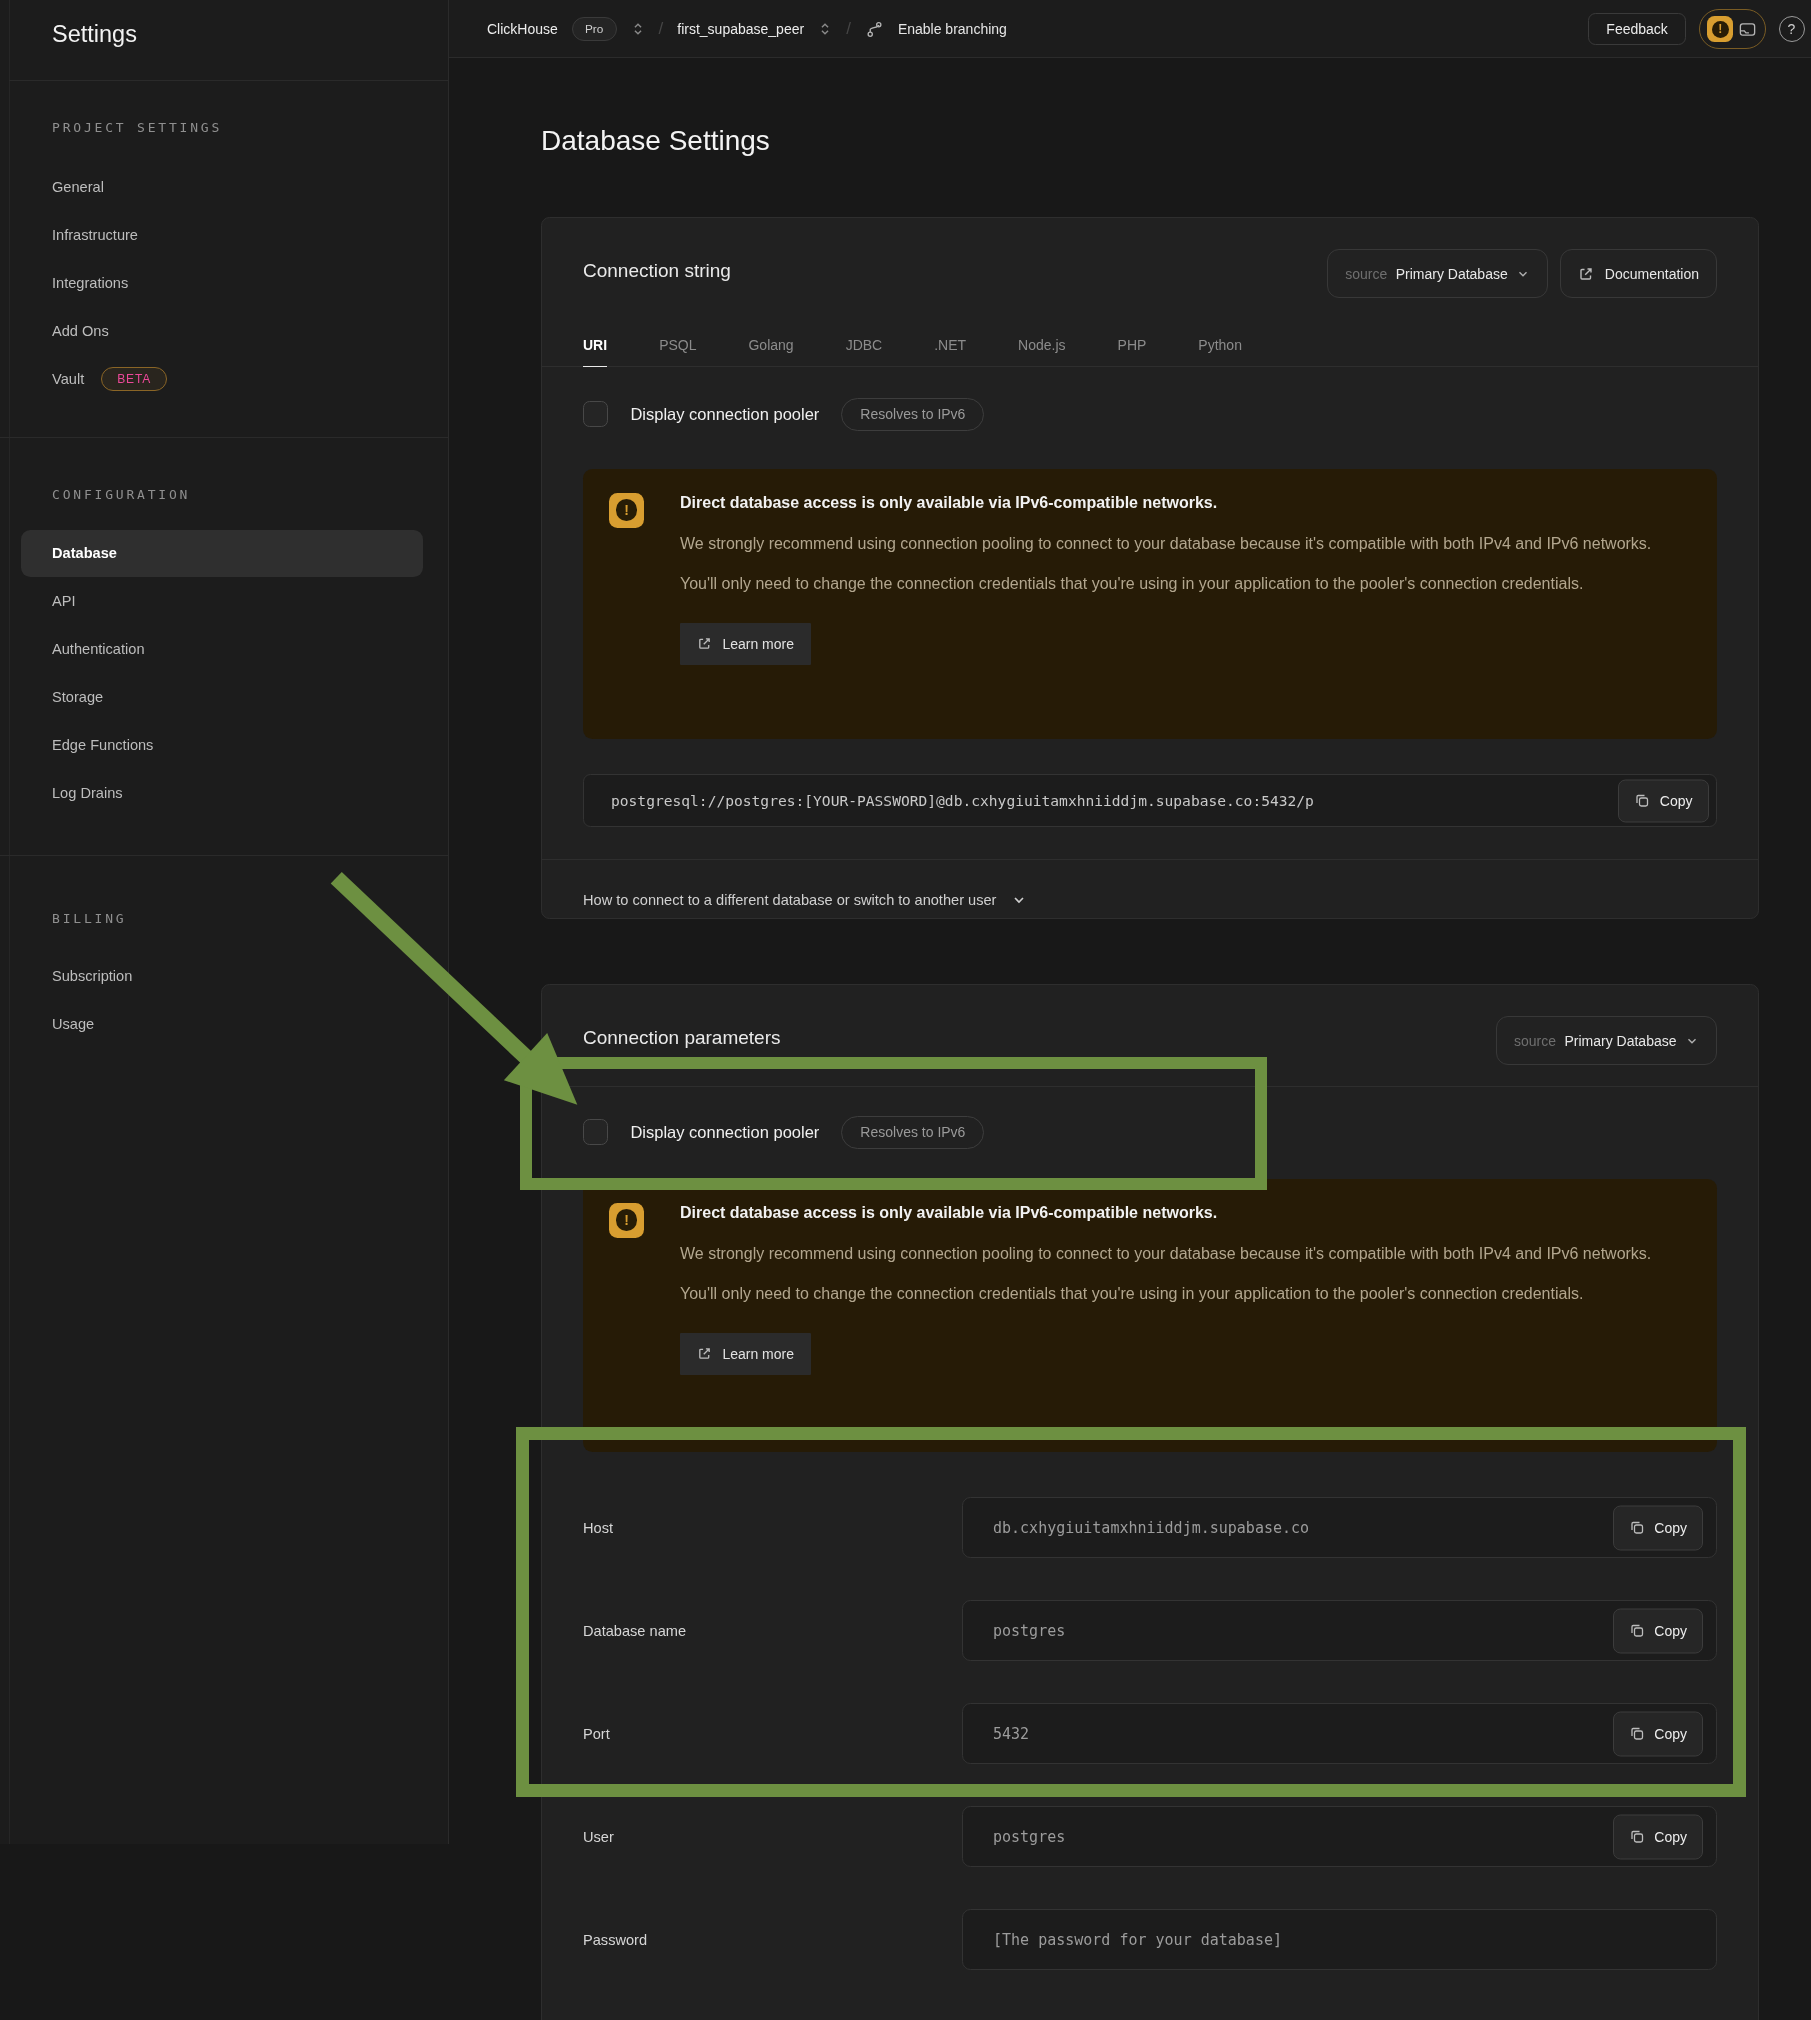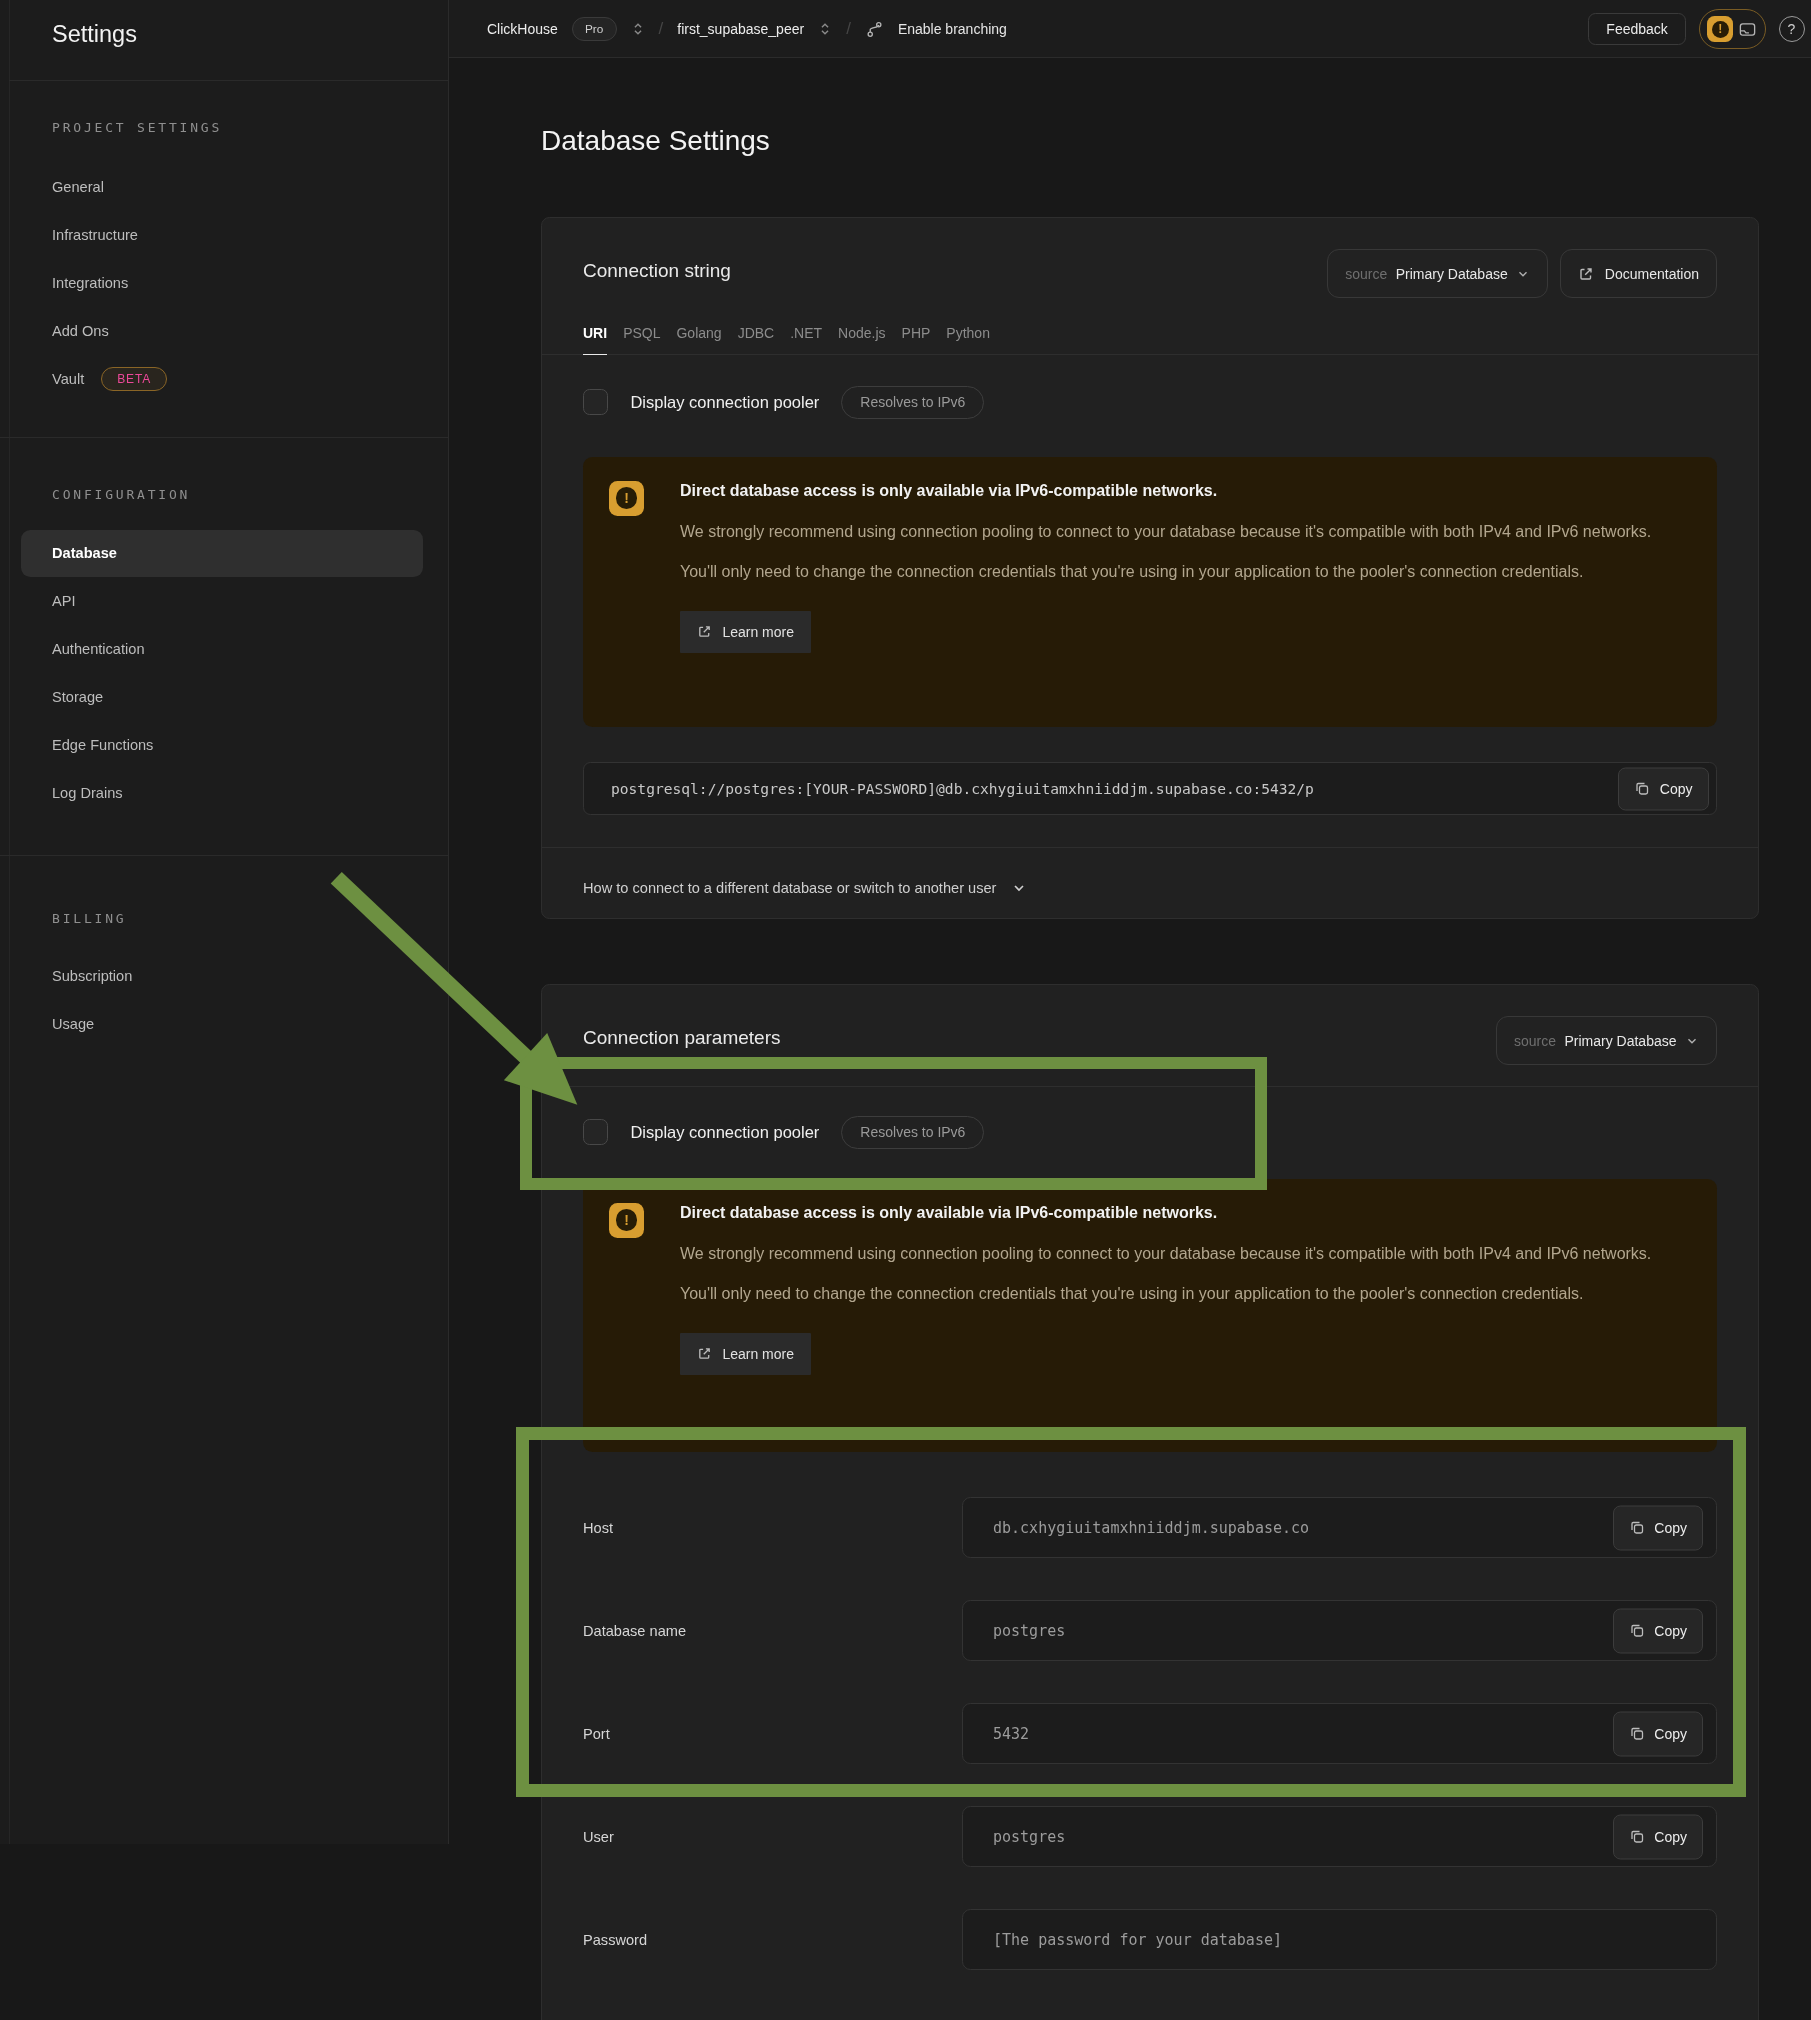--- a/index.html
+++ b/index.html
@@ -58,21 +58,21 @@
 
   .card-header{display:flex;justify-content:space-between;align-items:flex-start;padding:31px 41px 0;}
   .card-title{font-size:19px;font-weight:500;color:#eaeaea;padding-top:11.3px;}
   .hdr-actions{display:flex;gap:11.3px;}
   .select-btn,.doc-btn{display:flex;align-items:center;gap:8.5px;height:47px;padding:0 17px;
         border:0.9px solid #383838;border-radius:12px;background:#222222;font-size:14px;}
   .src-label{color:#6f6f6f;}
   .src-value{color:#e8e8e8;}
   .doc-btn{gap:11.3px;color:#e8e8e8;}
 
-  .tabs{display:flex;gap:16px;padding:0 41px;margin-top:27px;border-bottom:0.9px solid #2e2e2e;}
+  .tabs{display:flex;gap:52px;padding:0 41px;margin-top:39px;border-bottom:0.9px solid #2e2e2e;}
   .tab{font-size:14px;color:#8c8c8c;padding-bottom:13px;}
   .tab.active{color:#ffffff;font-weight:600;border-bottom:1.9px solid #eaeaea;margin-bottom:-0.9px;}
 
   .pooler-row{display:flex;align-items:center;gap:22px;margin:30px 41px 0;height:34px;}
   .card2 .pooler-row{margin-top:28px;}
   .checkbox{width:25.4px;height:25.4px;border-radius:6.6px;border:0.9px solid #484848;background:#252525;
             box-sizing:border-box;}
   .pooler-label{font-size:16.5px;color:#f0f0f0;}
   .ipv6-badge{border:0.9px solid #3d3d3d;border-radius:941px;padding:7.5px 18px;font-size:14px;color:#9a9a9a;}
 

